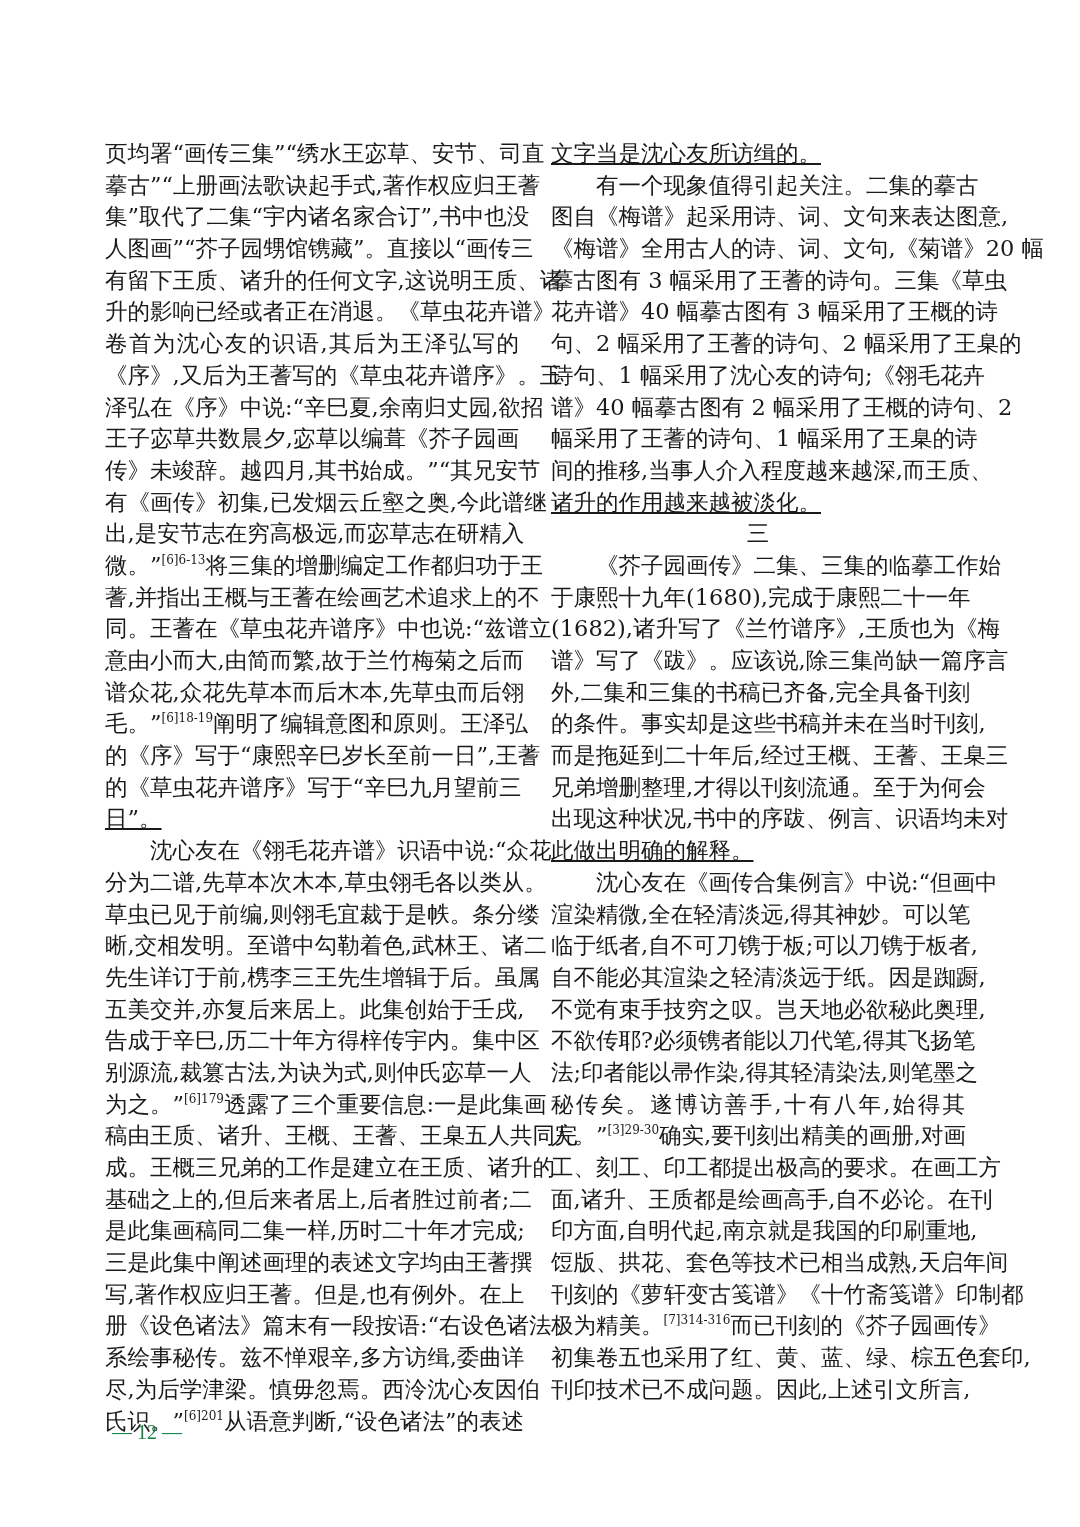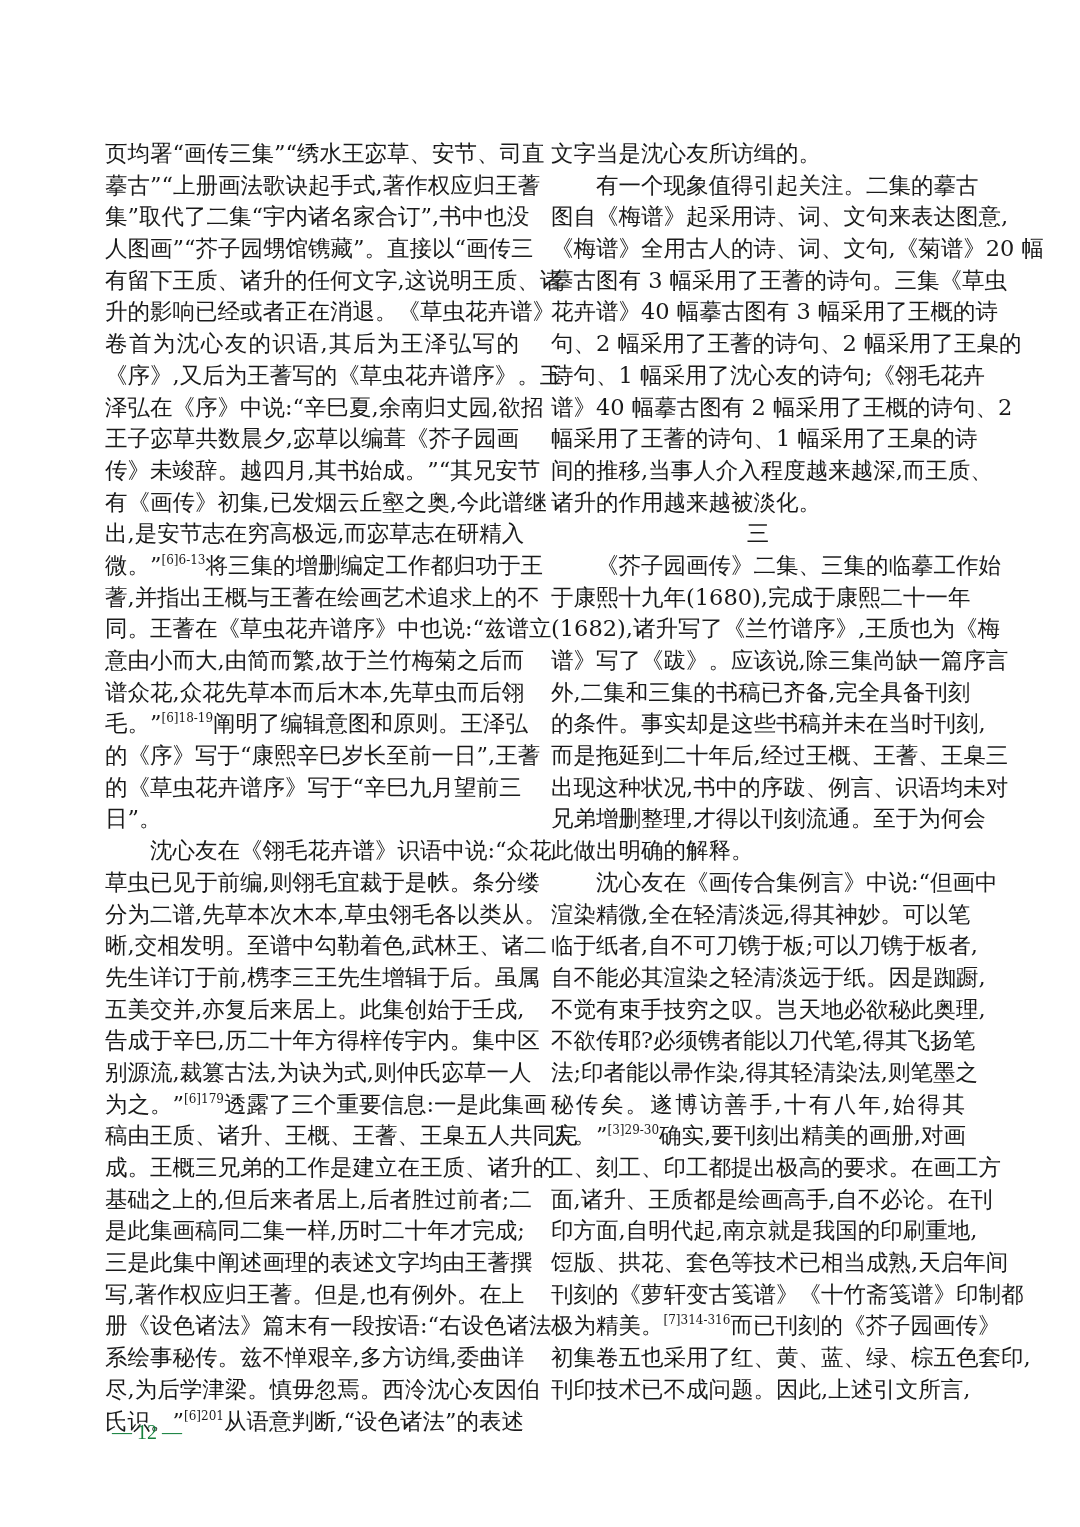--- a/index.html
+++ b/index.html
@@ -31,20 +31,21 @@
       height: 31.7px;
       line-height: 31.7px;
       font-size: 22.5px;
       white-space: nowrap;
       text-align: justify;
       text-align-last: justify;
       letter-spacing: 0px;
     }
     .line.last {
       text-align-last: left;
+      text-decoration: underline;
     }
     .line.indent {
       padding-left: 45px;
     }
     .line.heading {
       text-align: center;
       text-align-last: center;
     }
     sup.ref {
       font-size: 12px;
@@ -83,22 +84,22 @@
       <div class="line"><span>微。”</span><sup class="ref">[6]6-13</sup><span>将三集的增删编定工作都归功于王</span></div>
       <div class="line"><span>蓍,并指出王概与王蓍在绘画艺术追求上的不</span></div>
       <div class="line"><span>同。王蓍在《草虫花卉谱序》中也说:“兹谱立</span></div>
       <div class="line"><span>意由小而大,由简而繁,故于兰竹梅菊之后而</span></div>
       <div class="line"><span>谱众花,众花先草本而后木本,先草虫而后翎</span></div>
       <div class="line"><span>毛。”</span><sup class="ref">[6]18-19</sup><span>阐明了编辑意图和原则。王泽弘</span></div>
       <div class="line"><span>的《序》写于“康熙辛巳岁长至前一日”,王蓍</span></div>
       <div class="line"><span>的《草虫花卉谱序》写于“辛巳九月望前三</span></div>
       <div class="line last"><span>日”。</span></div>
       <div class="line indent"><span>沈心友在《翎毛花卉谱》识语中说:“众花</span></div>
+      <div class="line"><span>分为二谱,先草本次木本,草虫翎毛各以类从。</span></div>
       <div class="line"><span>草虫已见于前编,则翎毛宜裁于是帙。条分缕</span></div>
-      <div class="line"><span>分为二谱,先草本次木本,草虫翎毛各以类从。</span></div>
       <div class="line"><span>晰,交相发明。至谱中勾勒着色,武林王、诸二</span></div>
       <div class="line"><span>先生详订于前,槜李三王先生增辑于后。虽属</span></div>
       <div class="line"><span>五美交并,亦复后来居上。此集创始于壬戌,</span></div>
       <div class="line"><span>告成于辛巳,历二十年方得梓传宇内。集中区</span></div>
       <div class="line"><span>别源流,裁篡古法,为诀为式,则仲氏宓草一人</span></div>
       <div class="line"><span>为之。”</span><sup class="ref">[6]179</sup><span>透露了三个重要信息:一是此集画</span></div>
       <div class="line"><span>稿由王质、诸升、王概、王蓍、王臬五人共同完</span></div>
       <div class="line"><span>成。王概三兄弟的工作是建立在王质、诸升的</span></div>
       <div class="line"><span>基础之上的,但后来者居上,后者胜过前者;二</span></div>
       <div class="line"><span>是此集画稿同二集一样,历时二十年才完成;</span></div>
@@ -123,22 +124,22 @@
       <div class="line"><span>间的推移,当事人介入程度越来越深,而王质、</span></div>
       <div class="line last"><span>诸升的作用越来越被淡化。</span></div>
       <div class="line heading"><span>三</span></div>
       <div class="line indent"><span>《芥子园画传》二集、三集的临摹工作始</span></div>
       <div class="line"><span>于康熙十九年(1680),完成于康熙二十一年</span></div>
       <div class="line"><span>(1682),诸升写了《兰竹谱序》,王质也为《梅</span></div>
       <div class="line"><span>谱》写了《跋》。应该说,除三集尚缺一篇序言</span></div>
       <div class="line"><span>外,二集和三集的书稿已齐备,完全具备刊刻</span></div>
       <div class="line"><span>的条件。事实却是这些书稿并未在当时刊刻,</span></div>
       <div class="line"><span>而是拖延到二十年后,经过王概、王蓍、王臬三</span></div>
+      <div class="line"><span>兄弟增删整理,才得以刊刻流通。至于为何会</span></div>
       <div class="line"><span>出现这种状况,书中的序跋、例言、识语均未对</span></div>
-      <div class="line"><span>兄弟增删整理,才得以刊刻流通。至于为何会</span></div>
       <div class="line last"><span>此做出明确的解释。</span></div>
       <div class="line indent"><span>沈心友在《画传合集例言》中说:“但画中</span></div>
       <div class="line"><span>渲染精微,全在轻清淡远,得其神妙。可以笔</span></div>
       <div class="line"><span>临于纸者,自不可刀镌于板;可以刀镌于板者,</span></div>
       <div class="line"><span>自不能必其渲染之轻清淡远于纸。因是踟蹰,</span></div>
       <div class="line"><span>不觉有束手技穷之叹。岂天地必欲秘此奥理,</span></div>
       <div class="line"><span>不欲传耶?必须镌者能以刀代笔,得其飞扬笔</span></div>
       <div class="line"><span>法;印者能以帚作染,得其轻清染法,则笔墨之</span></div>
       <div class="line"><span>秘传矣。遂博访善手,十有八年,始得其</span></div>
       <div class="line"><span>人。”</span><sup class="ref">[3]29-30</sup><span>确实,要刊刻出精美的画册,对画</span></div>

